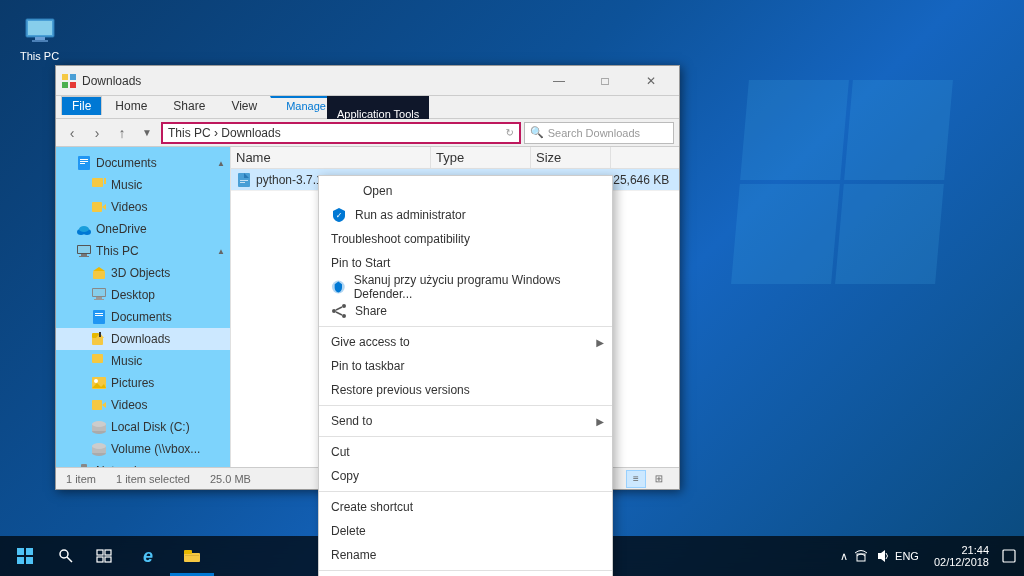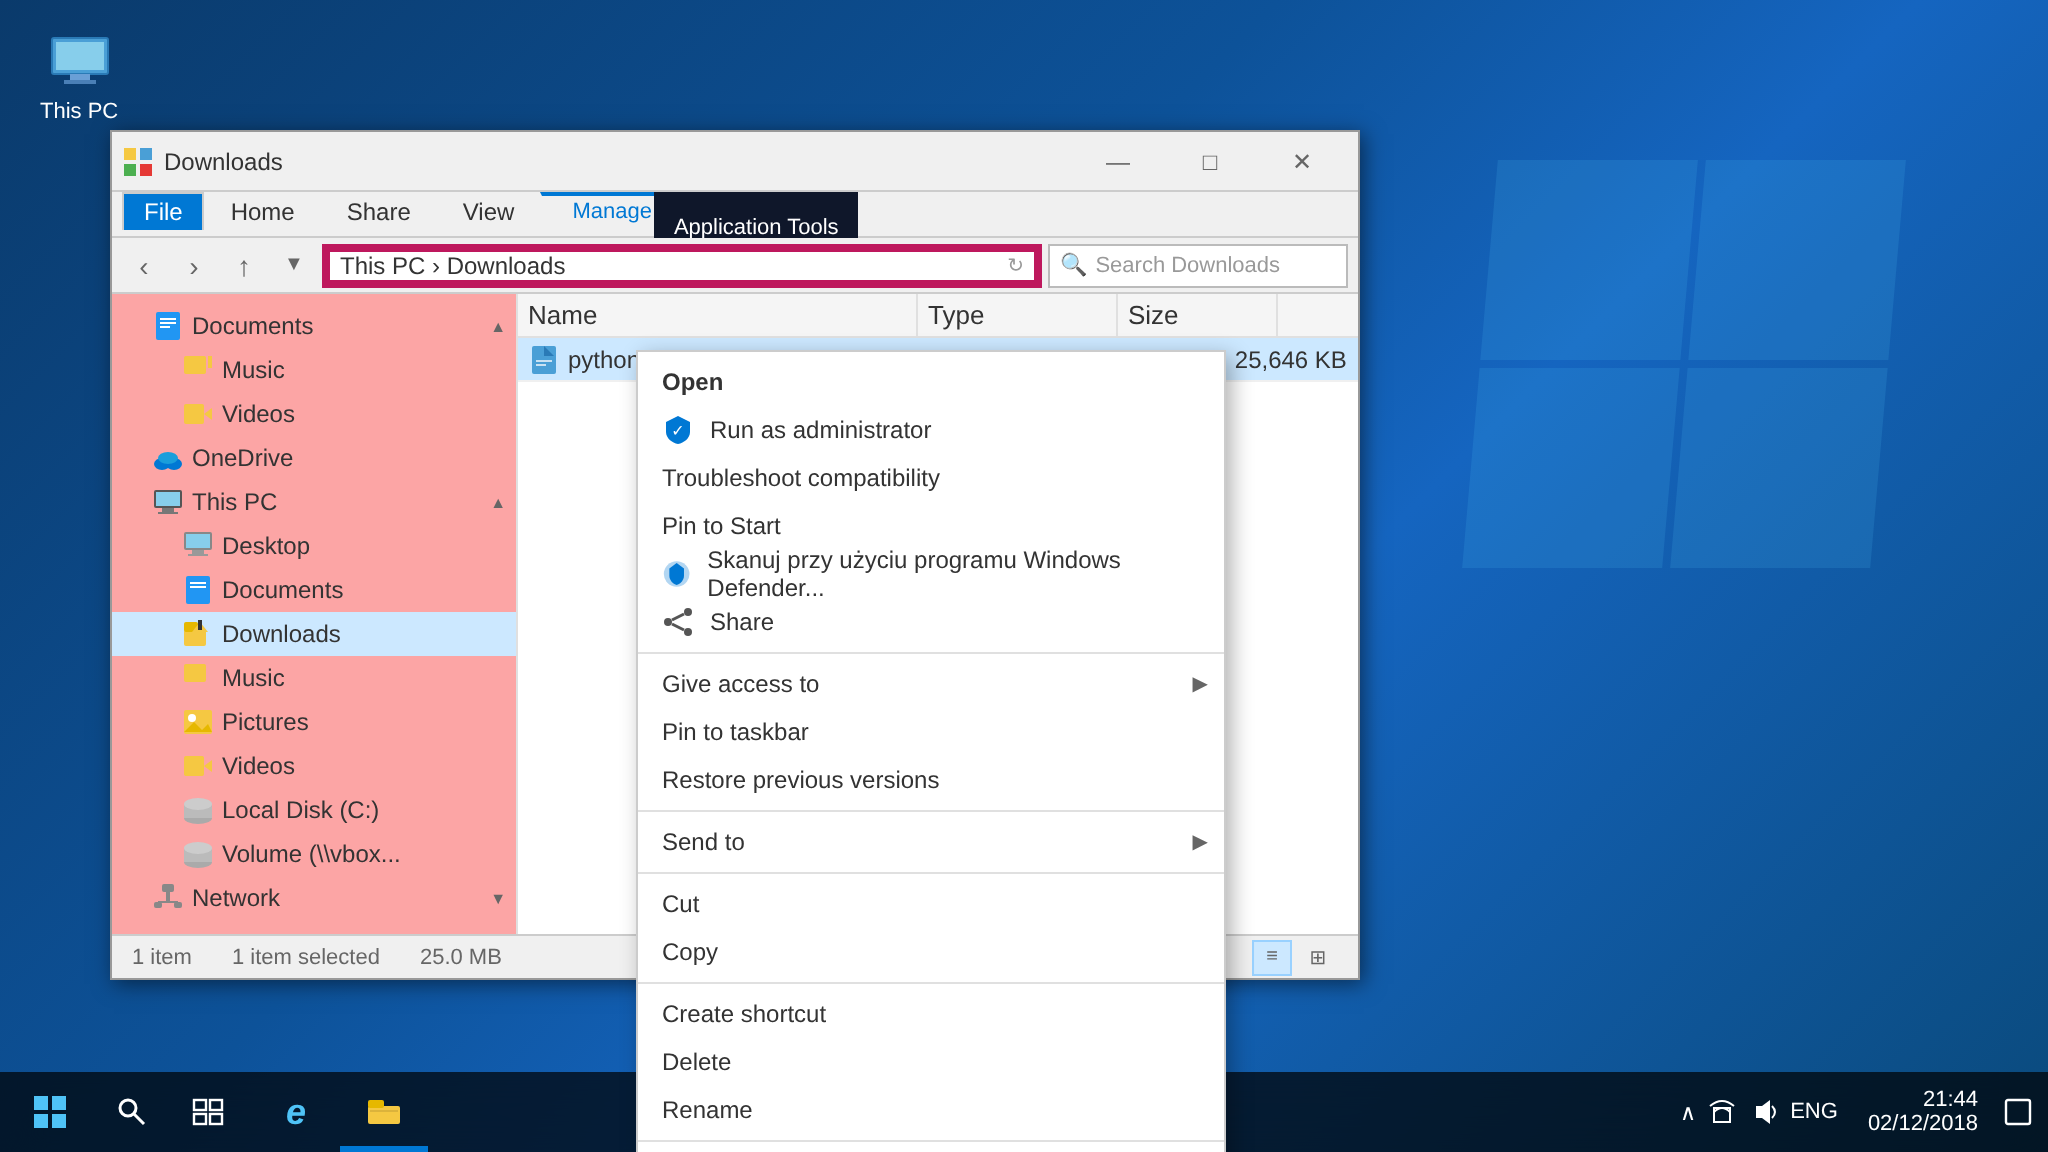--- a/index.html
+++ b/index.html
@@ -134,21 +134,21 @@
       display: flex;
       align-items: center;
       justify-content: center;
       color: #666;
       font-size: 14px;
     }
     .address-path {
       flex: 1;
       height: 22px;
       background: white;
-      border: 4px solid #be185d;
+      border: 2px solid #be185d;
       display: flex;
       align-items: center;
       padding: 0 5px;
       font-size: 12px;
       color: #333;
     }
     .search-box {
       width: 150px;
       height: 22px;
       border: 1px solid #bbb;
@@ -162,22 +162,22 @@
 
     
     .explorer-body {
       display: flex;
       flex: 1;
       overflow: hidden;
     }
 
     
     .sidebar {
-      width: 203px;
-      background: #fca5a5;
+      width: 175px;
+      background: #7dd3fc;
       border-right: 1px solid #e0e0e0;
       overflow-y: auto;
       padding: 5px 0;
     }
     .sidebar-item {
       display: flex;
       align-items: center;
       padding: 2px 5px 2px 10px;
       cursor: pointer;
       font-size: 12px;
@@ -290,21 +290,21 @@
       display: flex;
       align-items: center;
       padding: 4px 12px;
       font-size: 12px;
       color: #333;
       cursor: pointer;
       position: relative;
       gap: 8px;
       height: 24px;
     }
-    .menu-item.first { font-weight: bold; }
+    .menu-item.first { font-weight: normal; margin-left: 32px; }
     .menu-item .submenu-arrow {
       position: absolute;
       right: 8px;
       font-size: 10px;
       color: #666;
     }
     .menu-separator {
       height: 1px;
       background: #e0e0e0;
       margin: 3px 0;
@@ -512,20 +512,27 @@
           <svg class="sidebar-icon" viewBox="0 0 16 16">
             <rect x="1" y="2" width="14" height="9" rx="1" fill="#555"></rect>
             <rect x="2" y="3" width="12" height="7" fill="#87CEEB"></rect>
             <rect x="5" y="11" width="6" height="2" fill="#777"></rect>
             <rect x="3" y="13" width="10" height="1" fill="#777"></rect>
           </svg>
           <span>This PC</span>
           <span class="expand-arrow">▲</span>
         </div>
 
+        <div class="sidebar-item indent2">
+          <svg class="sidebar-icon" viewBox="0 0 16 16">
+            <rect x="2" y="6" width="12" height="8" rx="1" fill="#f5c842"></rect>
+            <polygon points="2,6 8,2 14,6" fill="#f0b800"></polygon>
+          </svg>
+          <span>3D Objects</span>
+        </div>
 
         <div class="sidebar-item indent2">
           <svg class="sidebar-icon" viewBox="0 0 16 16">
             <rect x="1" y="1" width="14" height="9" rx="1" fill="#888"></rect>
             <rect x="2" y="2" width="12" height="7" fill="#87CEEB"></rect>
             <rect x="5" y="10" width="6" height="2" fill="#999"></rect>
             <rect x="3" y="12" width="10" height="1" fill="#999"></rect>
           </svg>
           <span>Desktop</span>
         </div>

